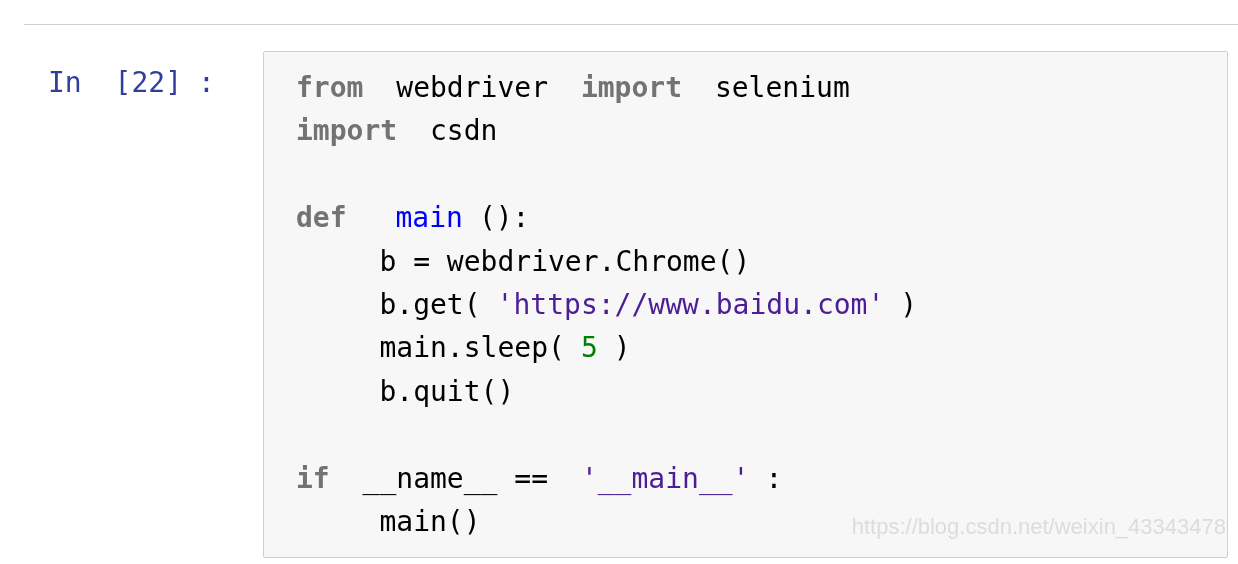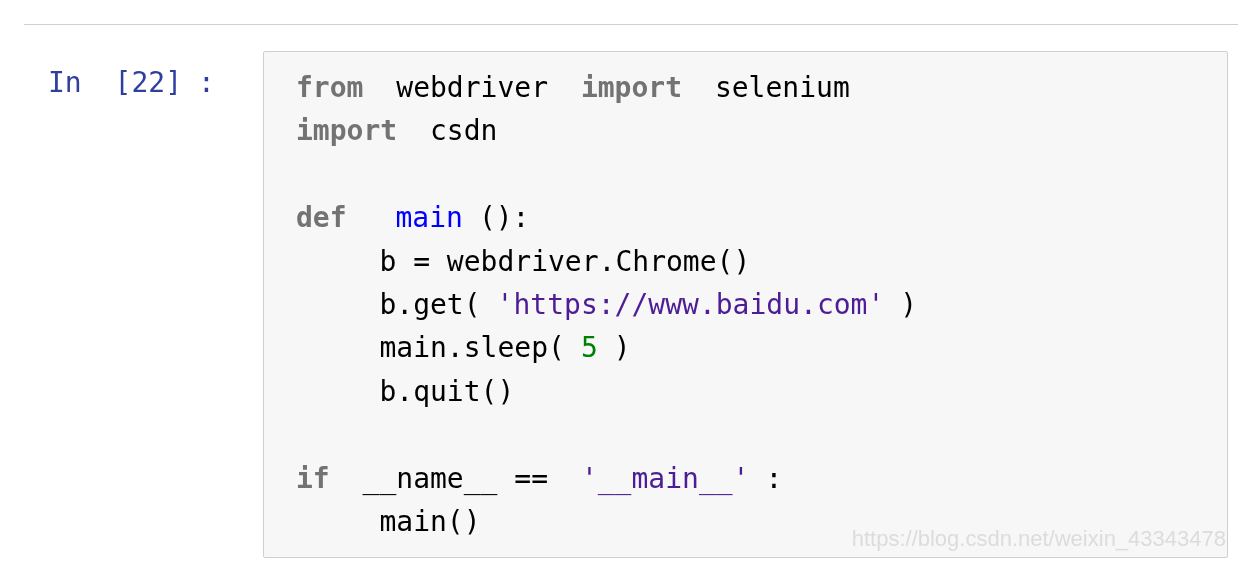--- a/index.html
+++ b/index.html
@@ -57,21 +57,21 @@
       color: #0000ff;
     }
     .str-red {
       color: #4c1d95;
     }
     .num-green {
       color: #008000;
     }
     .watermark {
       position: absolute;
-      bottom: 20px;
+      bottom: 32px;
       right: 20px;
       font-size: 22px;
       color: #dcdcdc;
       font-family: Arial, sans-serif;
       pointer-events: none;
     }
   </style>
 </head>
 <body>
 

